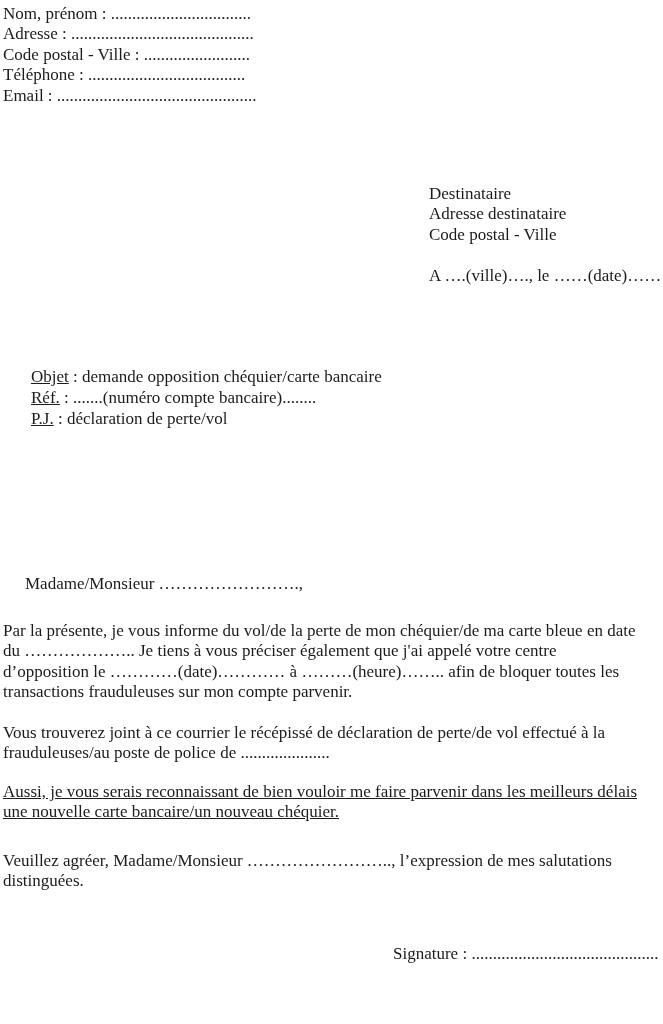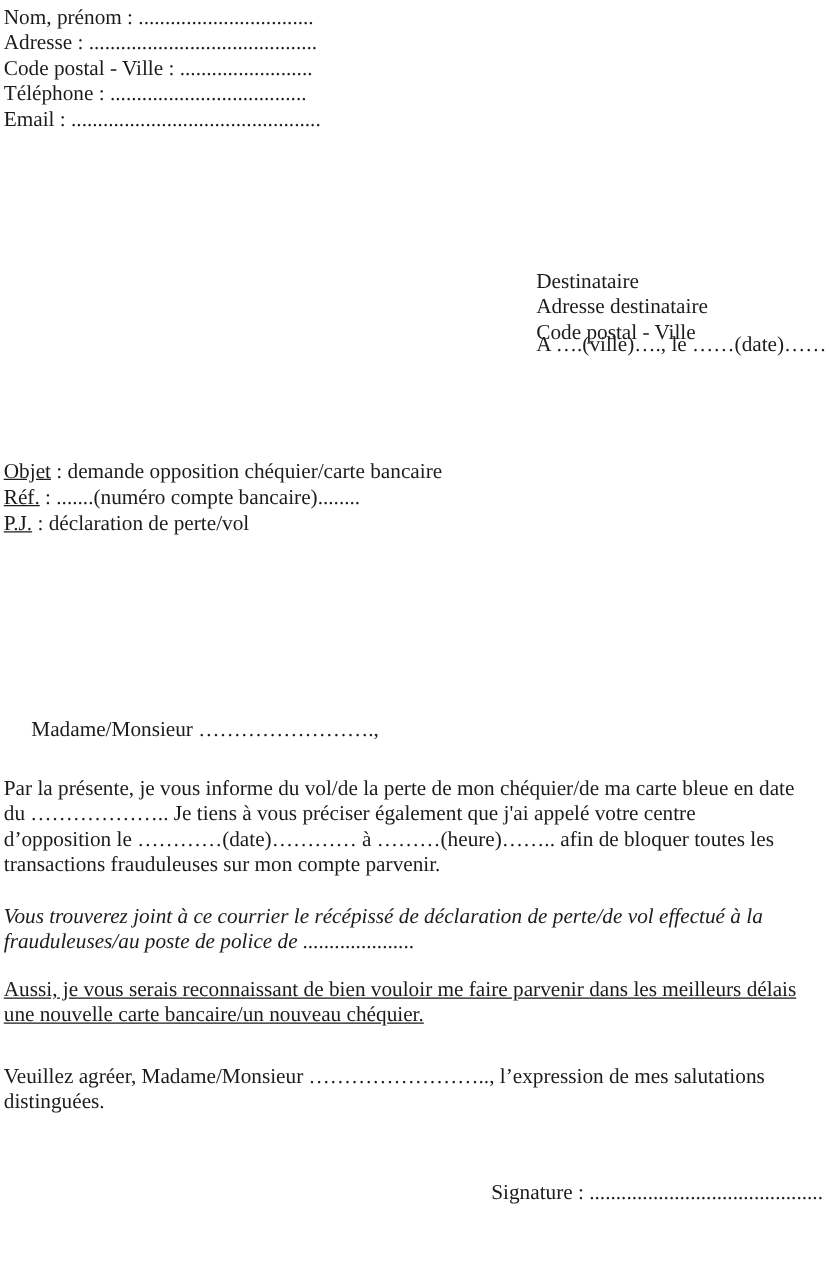--- a/index.html
+++ b/index.html
@@ -17,27 +17,27 @@
     font-size: 17px;
     color: #1b1b1b;
   }
   .block {
     position: absolute;
     white-space: nowrap;
   }
   .hline .line { line-height: 20.4px; }   
   .bline .line { line-height: 20.4px; }   
   .sender    { top: 4px;   left: 3px; }
-  .recipient { top: 184px; left: 429px; margin-top: 31px; }
+  .recipient { top: 184px; left: 429px; }
   .dateline  { top: 266px; left: 429px; }
   .subject   { top: 366px; left: 3px; }
-  .subject .line { line-height: 21px; }
+  .subject .line { line-height: 21px; margin-left: 28px; }
   .salutation{ top: 574px; left: 3px; margin-left: 22px; }
   .para1     { top: 621px; left: 3px; }
-  .para2     { top: 723px; left: 3px; font-style: italic; }
+  .para2     { top: 723px; left: 3px; }
   .para3     { top: 782px; left: 3px; text-decoration: underline; }
   .closing   { top: 851px; left: 3px; }
   .signature { top: 944px; left: 393px; }
   .u { text-decoration: underline; }
 </style>
 </head>
 <body>
 
 <div class="page">
 

